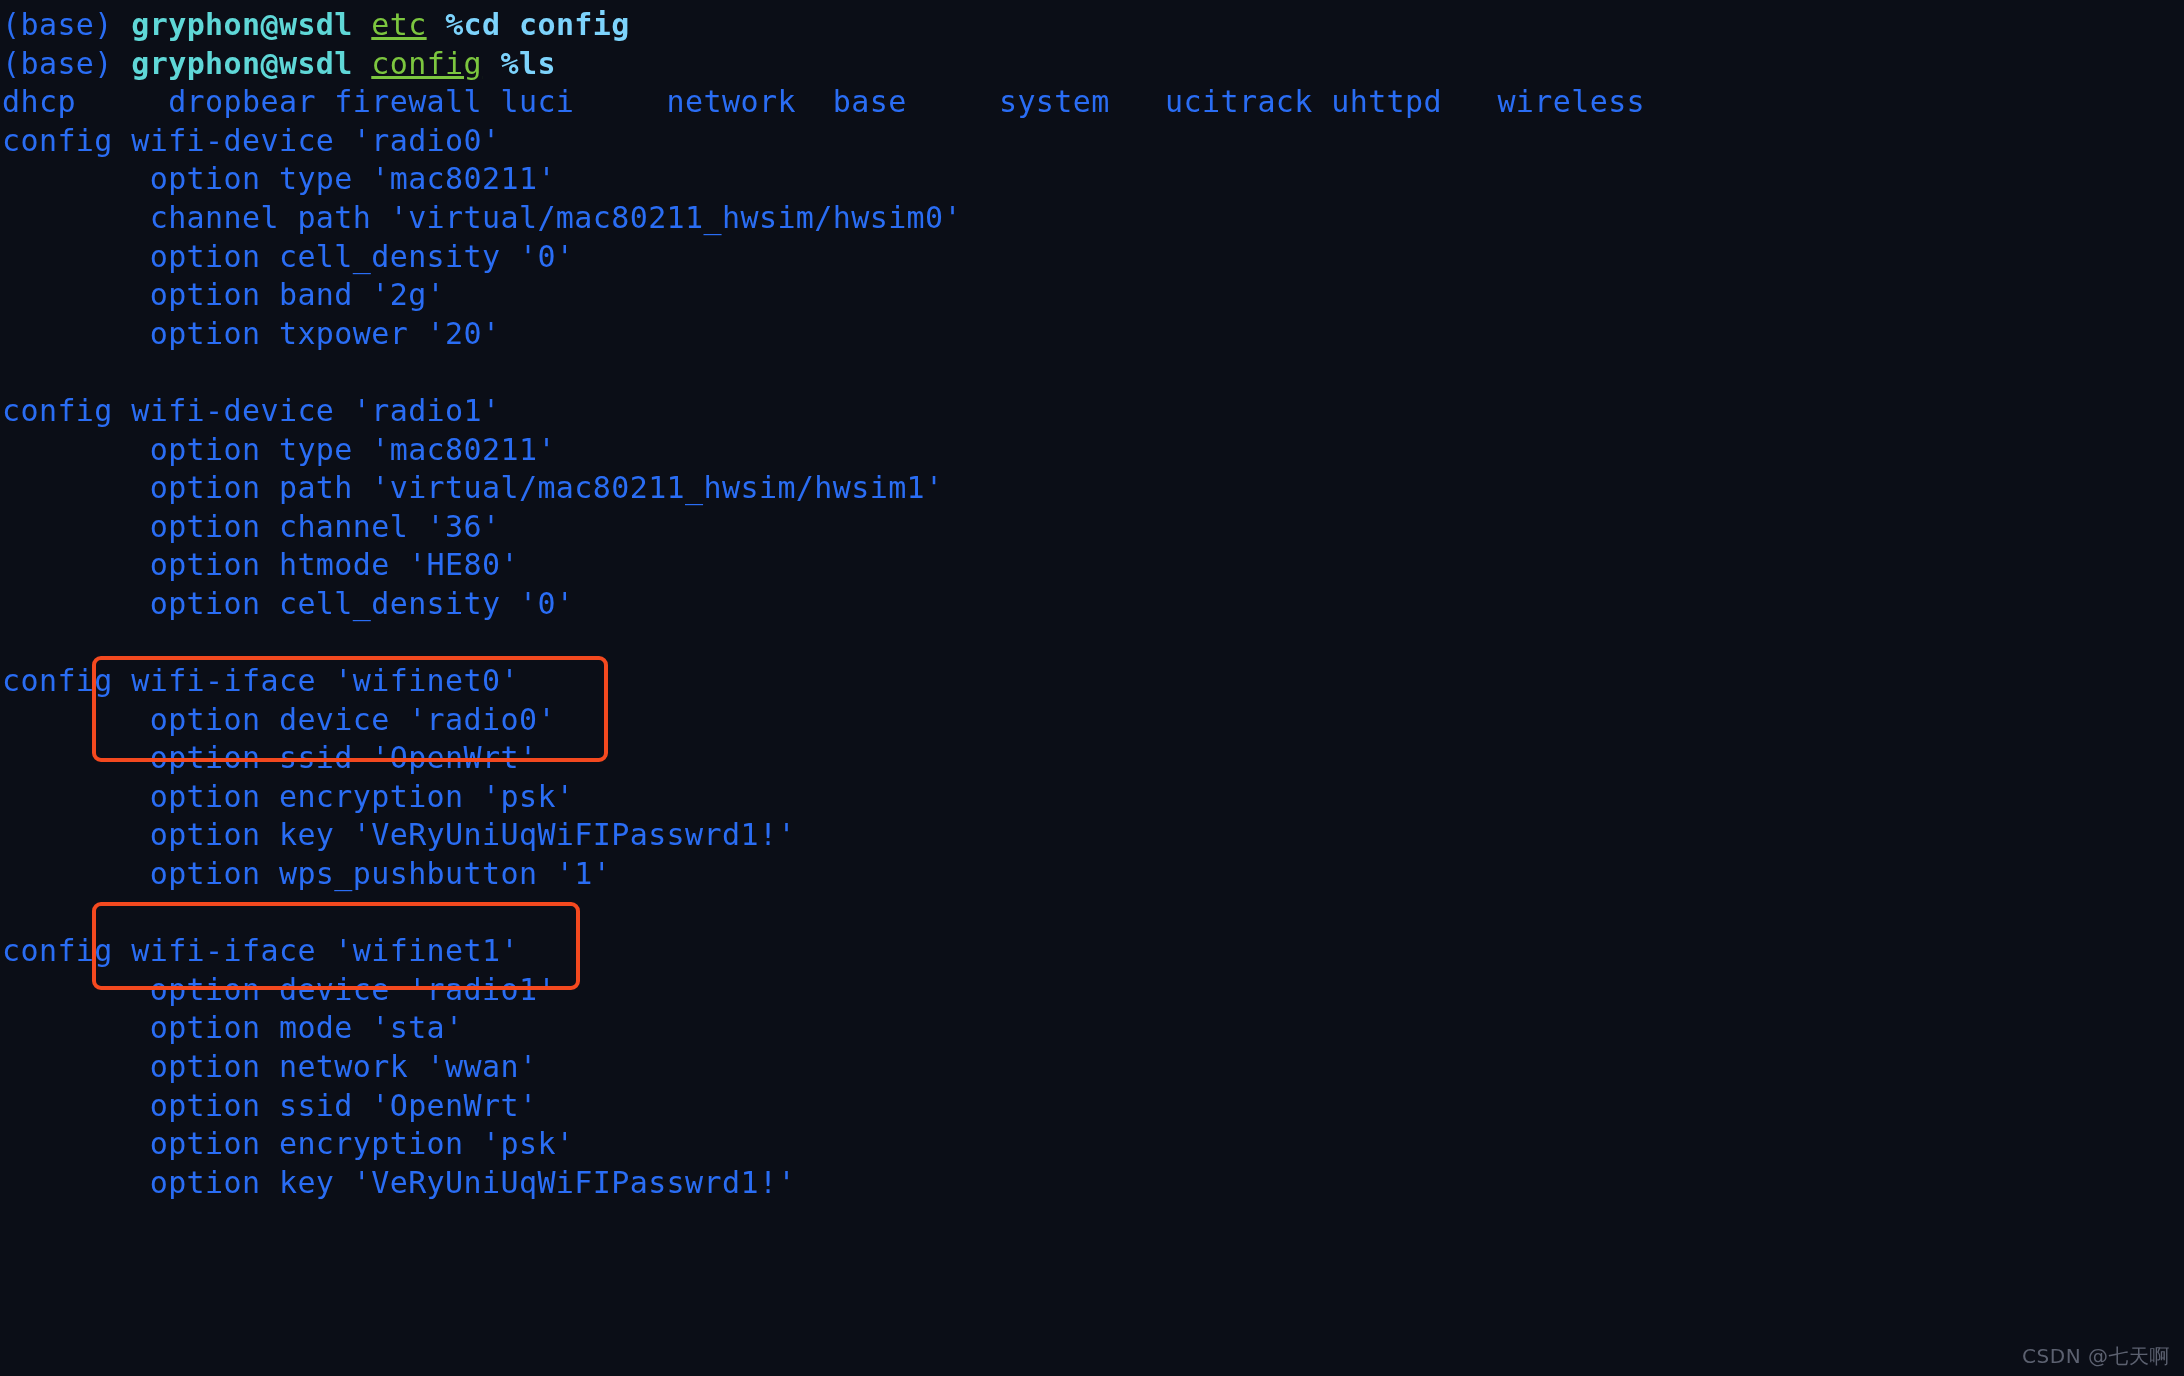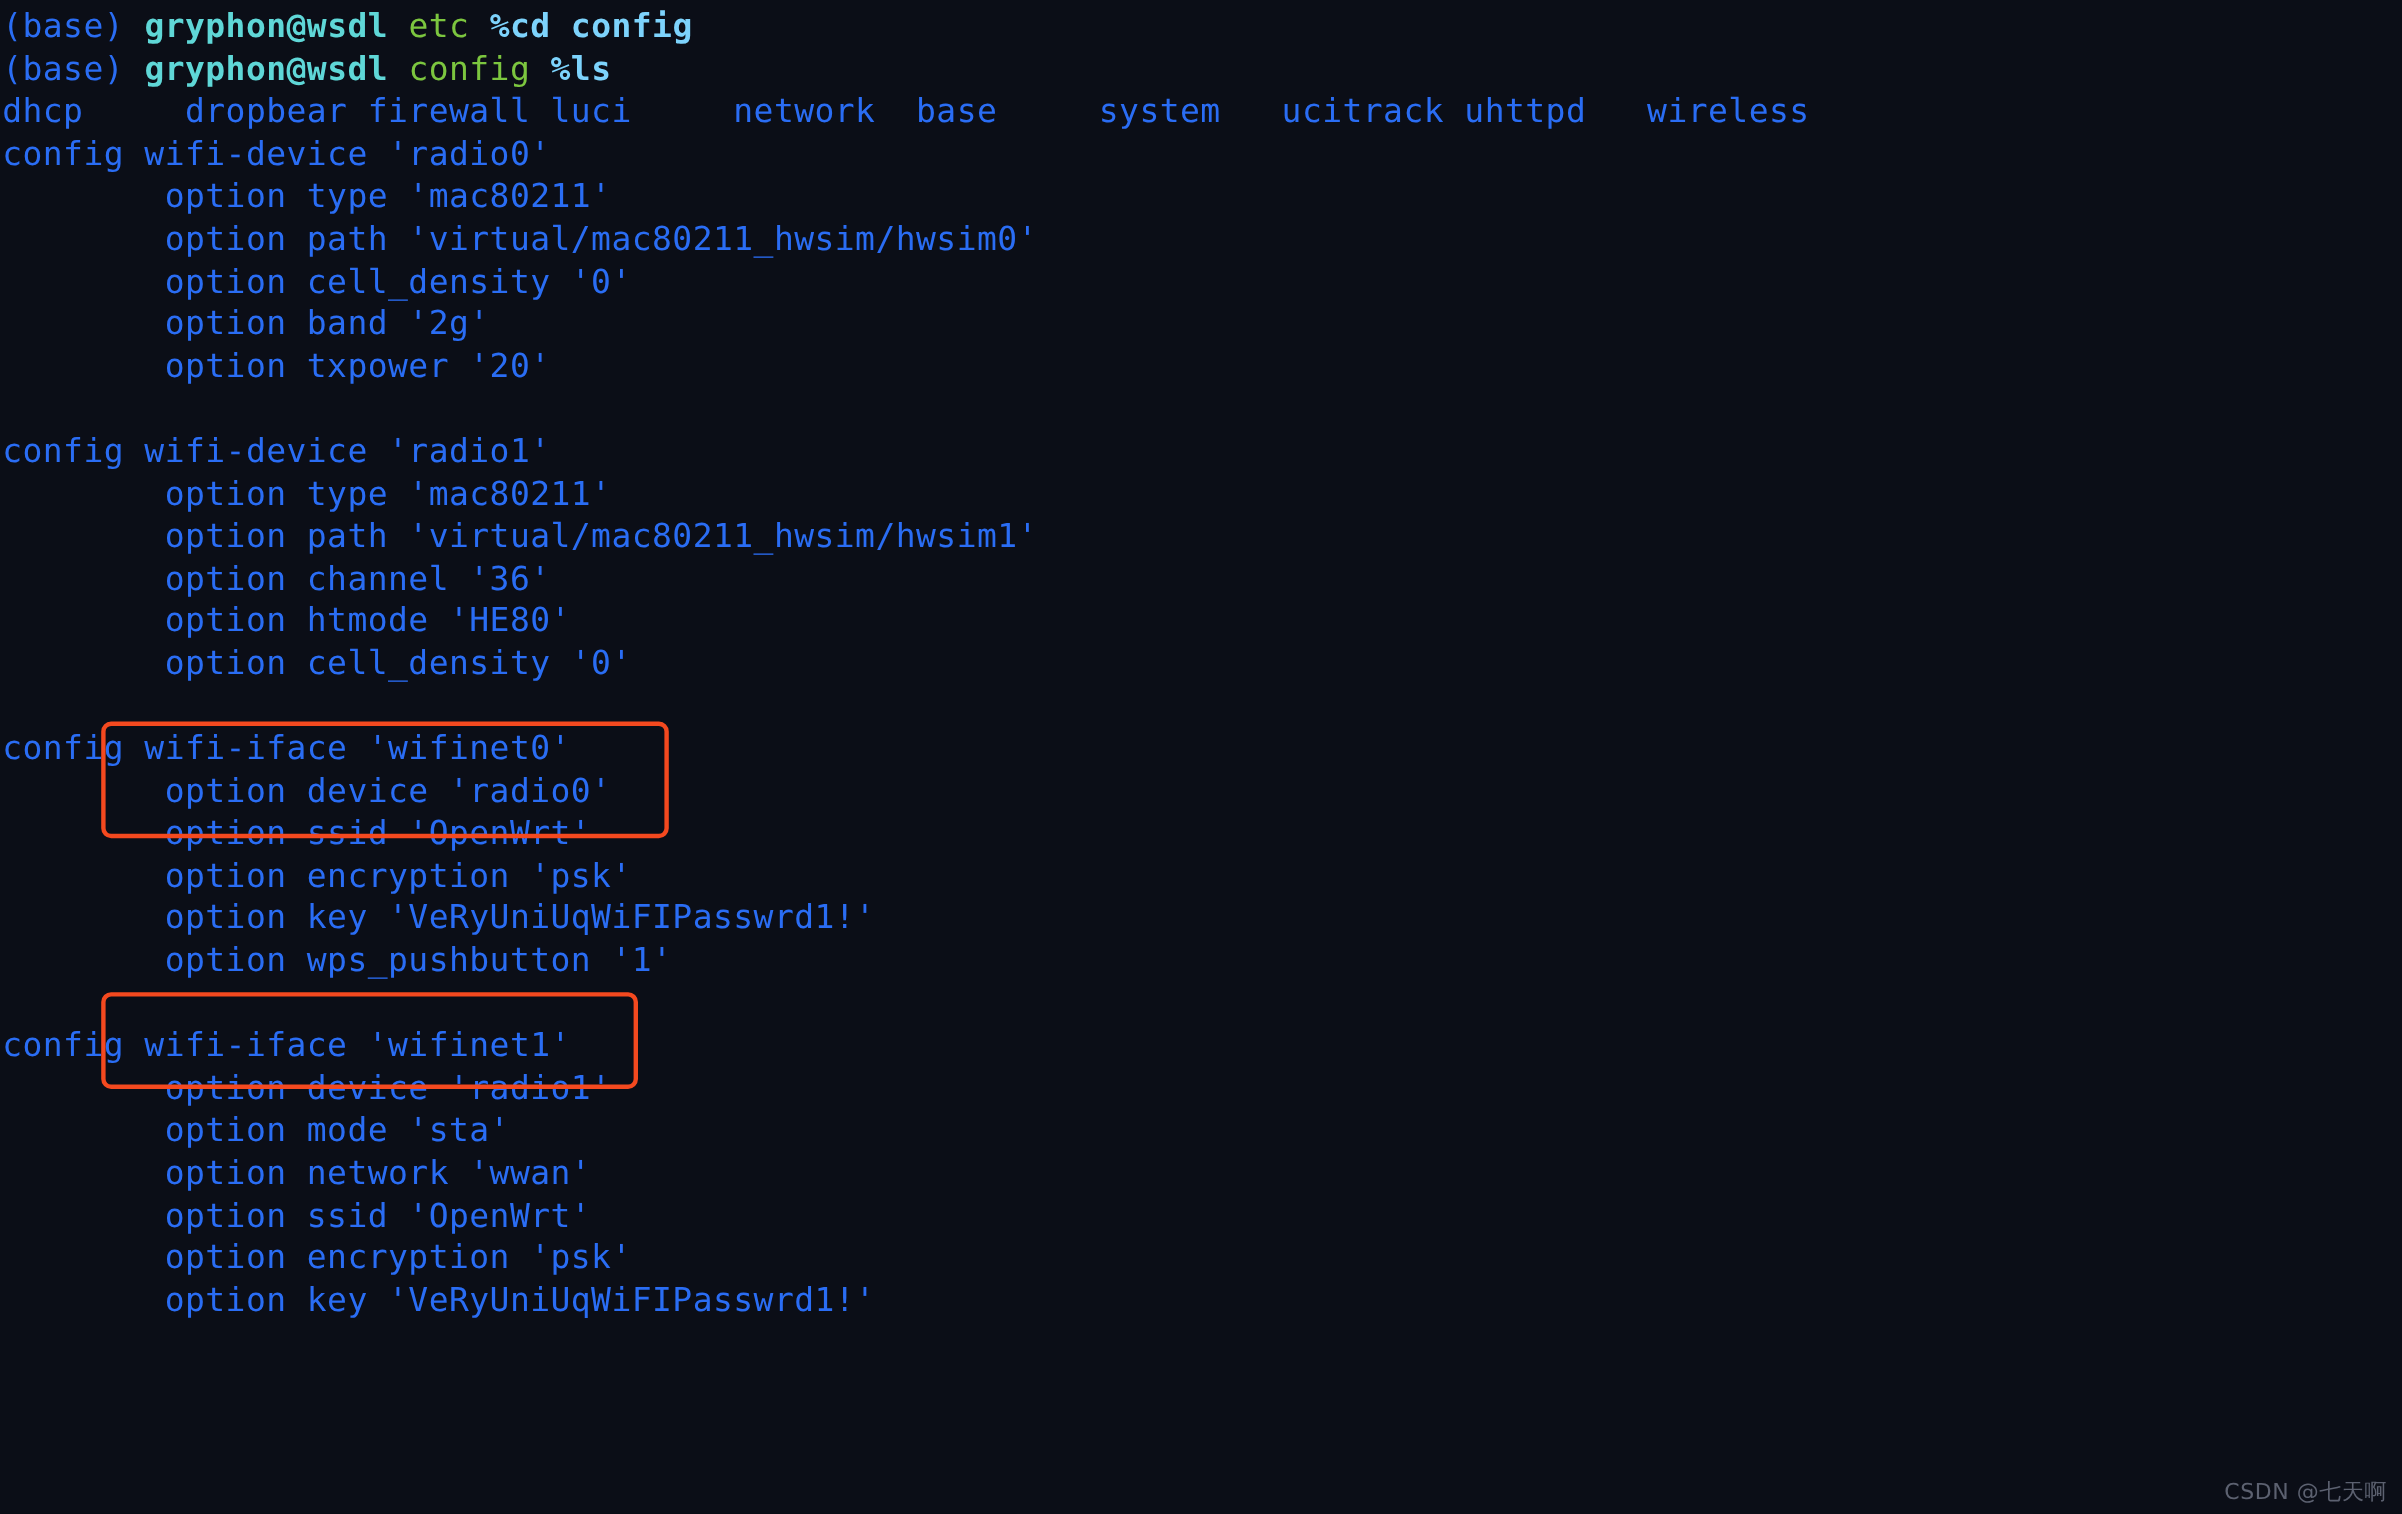--- a/index.html
+++ b/index.html
@@ -24,21 +24,21 @@
   .line {
     height: 38.6px;
     line-height: 38.6px;
     font-size: 30px;
     letter-spacing: 0.4px;
     white-space: pre;
     padding-left: 2px;
   }
   .c-env      { color: #2a6df4; }
   .c-user     { color: #5fd7d7; font-weight: bold; }
-  .c-dir      { color: #7cc63f; }
+  .c-dir      { color: #7cc63f; text-decoration: underline; }
   .c-cmd      { color: #7dd3fc; font-weight: bold; }
   .c-out      { color: #2a6df4; }
   .c-file     { color: #2a6df4; }
   .blank      { height: 38.6px; }
 
   
   .hl-box {
     position: absolute;
     border: 4px solid #f4491f;
     border-radius: 9px;
@@ -74,21 +74,21 @@
   <div class="line"><span class="c-env">(base)</span><span> </span><span class="c-user">gryphon@wsdl</span><span> </span><span class="c-dir">etc</span><span> </span><span class="c-cmd">%cd config</span></div>
 
   <div class="line"><span class="c-env">(base)</span><span> </span><span class="c-user">gryphon@wsdl</span><span> </span><span class="c-dir">config</span><span> </span><span class="c-cmd">%ls</span></div>
 
   <div class="line c-file">dhcp     dropbear firewall luci     network  base     system   ucitrack uhttpd   wireless</div>
 
 
   <div id="config-output">
       <div class="line c-out">config wifi-device 'radio0'</div>
       <div class="line c-out">        option type 'mac80211'</div>
-      <div class="line c-out">        option path 'virtual/mac80211_hwsim/hwsim0'</div>
+      <div class="line c-out">        channel path 'virtual/mac80211_hwsim/hwsim0'</div>
       <div class="line c-out">        option cell_density '0'</div>
       <div class="line c-out">        option band '2g'</div>
       <div class="line c-out">        option txpower '20'</div>
       <div class="blank"></div>
       <div class="line c-out">config wifi-device 'radio1'</div>
       <div class="line c-out">        option type 'mac80211'</div>
       <div class="line c-out">        option path 'virtual/mac80211_hwsim/hwsim1'</div>
       <div class="line c-out">        option channel '36'</div>
       <div class="line c-out">        option htmode 'HE80'</div>
       <div class="line c-out">        option cell_density '0'</div>

